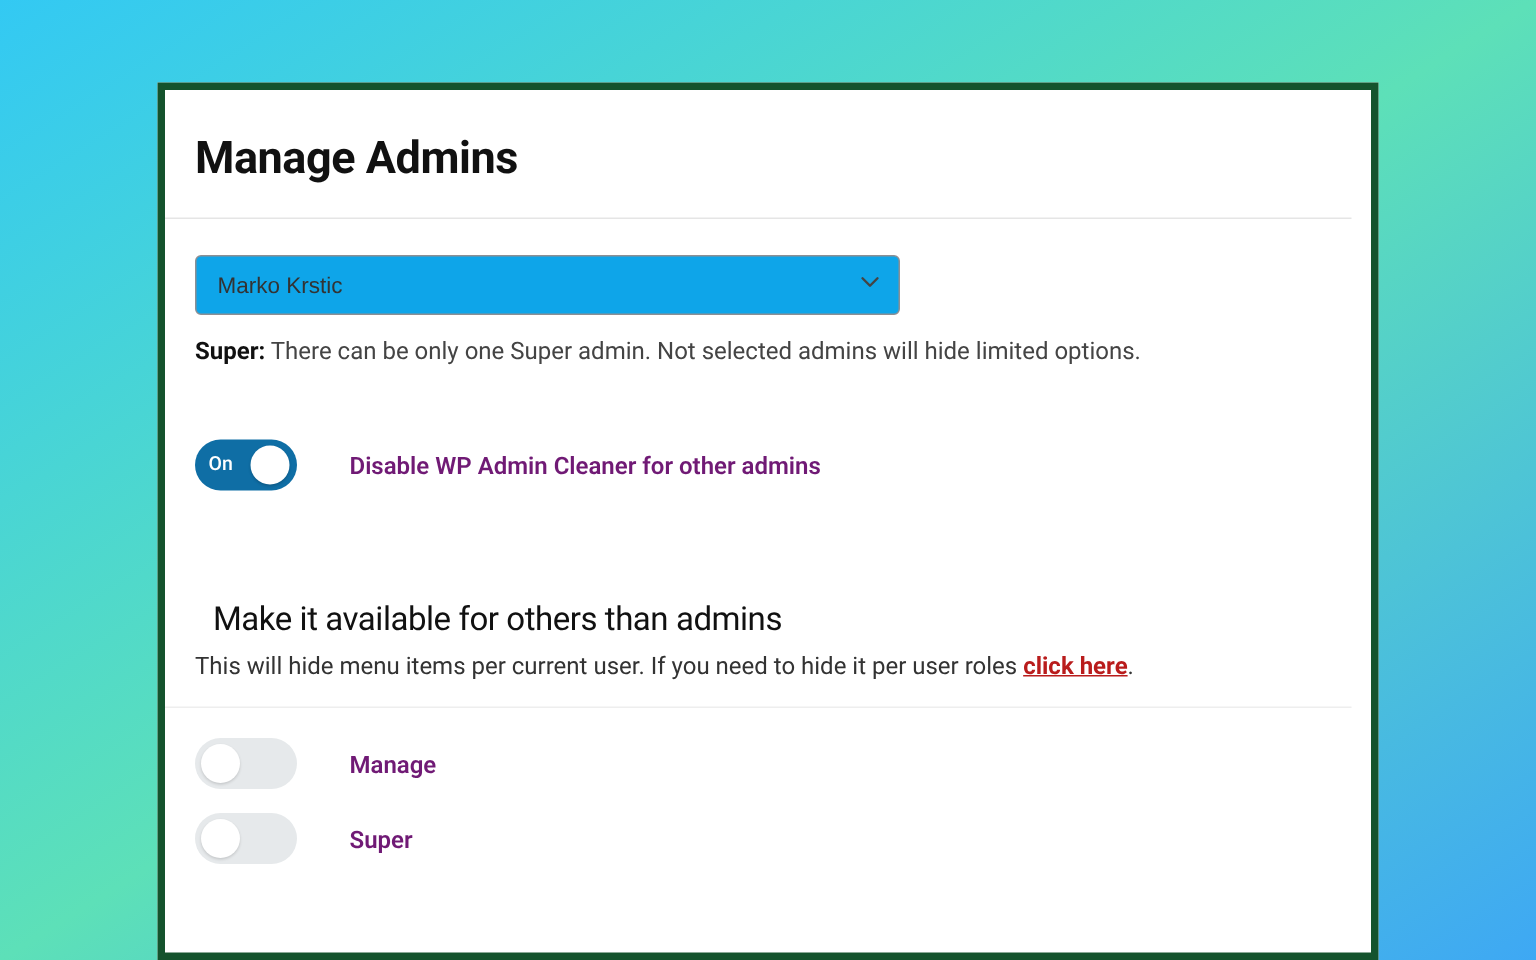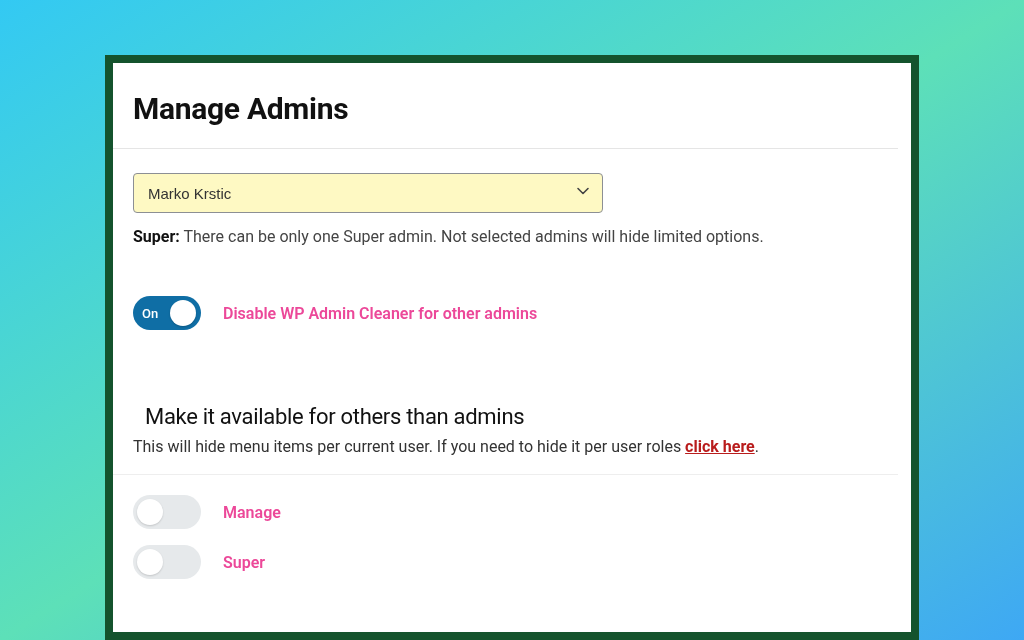--- a/index.html
+++ b/index.html
@@ -9,21 +9,21 @@
       overflow: hidden;
       font-family: -apple-system, BlinkMacSystemFont, "Segoe UI", Roboto, Helvetica, Arial, sans-serif;
     }
     body {
       background: linear-gradient(135deg, #22d3ee 0%, #5ec9a0 50%, #3b82f6 100%);
       background: linear-gradient(to bottom right, #33c9f3, #5de0b8, #3ea8f4);
       padding: 55px 105px 0 105px;
     }
     .panel {
       background: #ffffff;
-      border: 8px solid #14532d;
+      border: 5px solid #14532d;
       width: 100%;
       height: 100%;
       padding: 28px 13px 0 0;
       overflow: hidden;
     }
     h1.page-title {
       font-size: 30px;
       font-weight: 700;
       color: #111;
       letter-spacing: -0.3px;
@@ -38,21 +38,21 @@
       position: relative;
       width: 470px;
       margin: 0 0 14px 20px;
     }
     select.admin-select {
       width: 100%;
       height: 40px;
       padding: 0 40px 0 14px;
       font-size: 15px;
       color: #333;
-      background: #fef9c3;
+      background: #0ea5e9;
       border: 1px solid #8c8f94;
       border-radius: 4px;
       appearance: none;
       -webkit-appearance: none;
       cursor: pointer;
     }
     .select-chevron {
       position: absolute;
       right: 12px;
       top: 50%;
@@ -65,21 +65,21 @@
       color: #444;
       margin: 0 20px 50px 20px;
     }
     .note-line .note-label {
       font-weight: 700;
       color: #111;
     }
     .toggle-row {
       display: flex;
       align-items: center;
-      gap: 22px;
+      gap: 35px;
       margin: 0 0 16px 20px;
     }
     .toggle {
       width: 68px;
       height: 34px;
       border-radius: 17px;
       position: relative;
       cursor: pointer;
       flex-shrink: 0;
     }
@@ -110,21 +110,21 @@
     .toggle.off {
       background: #e6e9eb;
     }
     .toggle.off .knob {
       left: 4px;
       box-shadow: 0 1px 2px rgba(0,0,0,0.15);
     }
     .toggle-label {
       font-size: 16px;
       font-weight: 600;
-      color: #ec4899;
+      color: #701a75;
     }
     .section-spacer { height: 58px; }
     h2.section-title {
       font-size: 22px;
       font-weight: 400;
       color: #111;
       letter-spacing: -0.3px;
       margin: 0 20px 8px 32px;
     }
     .section-desc {

